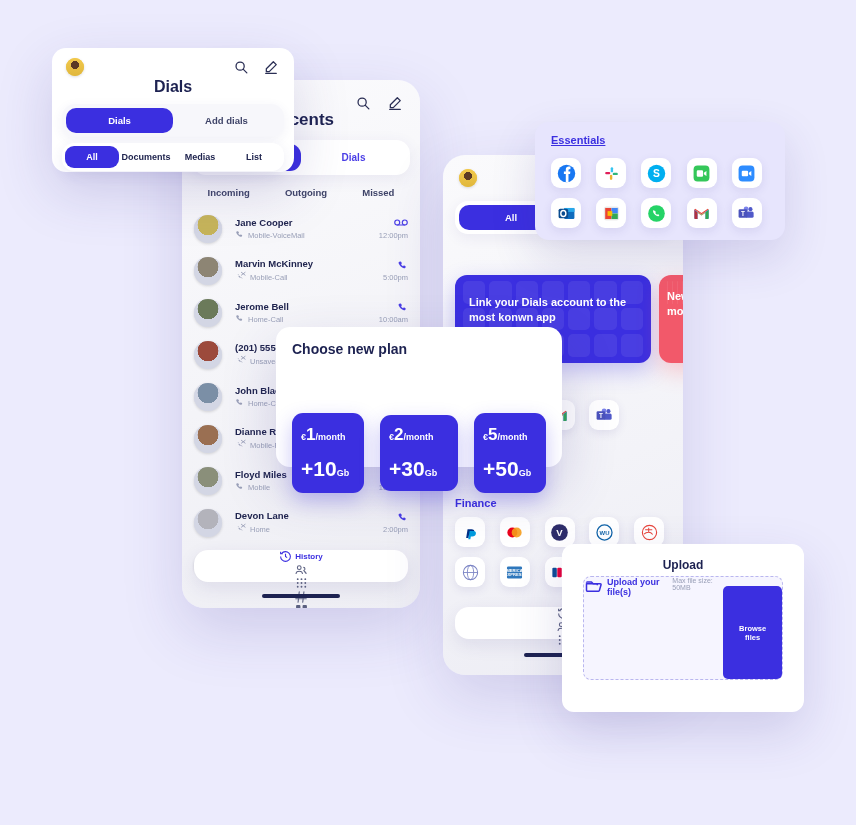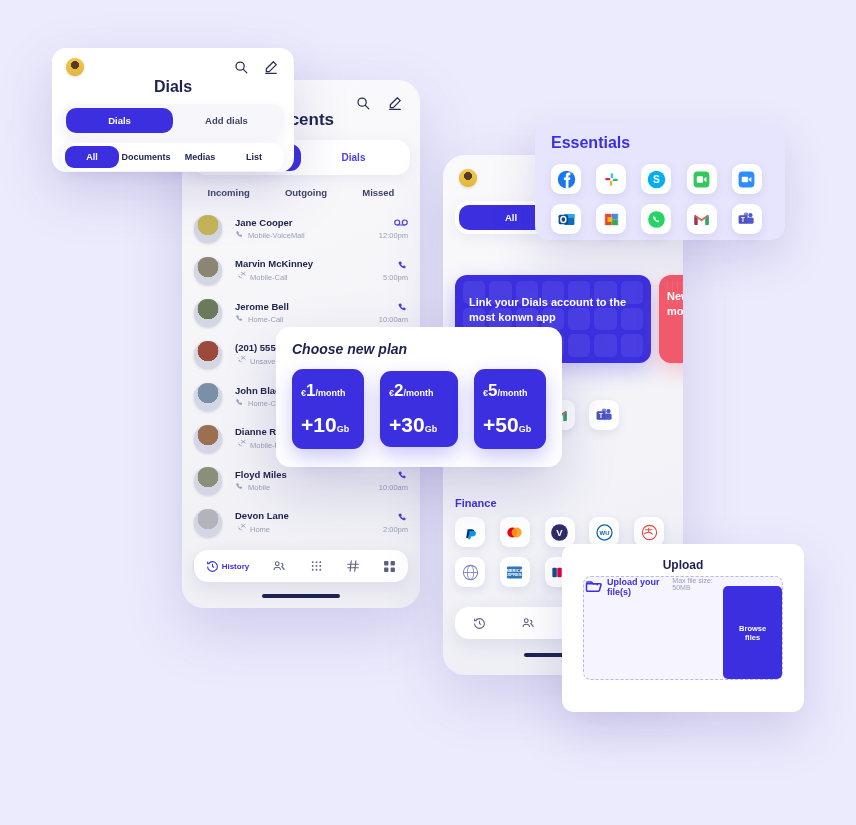--- a/index.html
+++ b/index.html
@@ -42,21 +42,21 @@
   .c-name { font-size:9.5px; font-weight:bold; color:#20254f; white-space:nowrap; overflow:hidden; }
   .c-sub { display:flex; align-items:center; gap:4px; margin-top:2px; }
   .c-sub span { font-size:7.5px; color:#9aa0b8; white-space:nowrap; overflow:hidden; }
   .c-right { text-align:right; flex:0 0 auto; }
   .c-time { font-size:7.5px; color:#9aa0b8; margin-top:0; }
   .call-ico { color:#4b3fe6; height:13px; display:flex; justify-content:flex-end;}
   .miss { color:#f0544f; }
   .inc  { color:#4b3fe6; }
 
   .botnav { position:absolute; left:12px; right:12px; bottom:26px; height:32px; background:#fff; border-radius:14px;
-            display:flex; align-items:center; justify-content:space-around; box-shadow:0 6px 18px rgba(60,50,140,.10); }
+            display:flex; align-items:center; justify-content:space-around; box-shadow:0 6px 18px rgba(60,50,140,.10);flex-direction:column; }
   .botnav .nv { display:flex; align-items:center; gap:3px; color:#5b6080; }
   .botnav .nv.act { color:#3b2fe0; font-size:8px; font-weight:bold; }
   .home-bar { position:absolute; left:50%; transform:translateX(-50%); bottom:10px; width:78px; height:4px;
               border-radius:3px; background:#1d2251; }
 
   
   #card-dials { left:52px; top:48px; width:242px; height:124px; border-radius:14px; background:#fff;
                 box-shadow:0 20px 55px rgba(60,50,140,.18); }
   .dl-head { display:flex; align-items:center; padding:10px 14px 0 14px; }
   .dl-head .sp { flex:1; }
@@ -94,31 +94,31 @@
 
   .sec-title { position:absolute; font-size:11px; font-weight:bold; color:#3b2fe0; }
   .app-grid { position:absolute; display:grid; grid-template-columns:repeat(5,1fr); gap:10px 8px; }
   .app-tile { width:30px; height:30px; border-radius:9px; background:#fff; display:flex; align-items:center;
               justify-content:center; box-shadow:0 3px 10px rgba(60,50,140,.10); }
   .app-tile svg, .app-tile span { display:block; }
 
   
   #essentials { left:535px; top:122px; width:250px; height:118px; border-radius:14px; background:#e7e5fd;
                 box-shadow:0 18px 45px rgba(60,50,140,.16); padding:12px 16px; }
-  #essentials .et { font-size:16px; font-weight:bold; color:#3b2fe0; }
+  #essentials .et { font-size:11px; font-weight:bold; color:#3b2fe0;text-decoration:underline; }
   #essentials .eg { margin-top:12px; display:grid; grid-template-columns:repeat(5,1fr); gap:10px 8px; }
   #essentials .app-tile { width:30px; height:30px; }
 
   
   #plan { left:276px; top:327px; width:286px; height:140px; border-radius:14px; background:#fff;
           box-shadow:0 22px 55px rgba(60,50,140,.20); padding:14px 16px; }
-  #plan .pt { font-size:14px; font-weight:bold; color:#1d2251;font-style:italic; }
+  #plan .pt { font-size:14px; font-weight:bold; color:#1d2251; }
   #plan .cards { display:flex; align-items:center; justify-content:space-between; margin-top:12px; }
   .plan-card { width:72px; border-radius:11px; background:#3b2fe0; color:#fff; padding:12px 9px;
-               box-shadow:0 8px 20px rgba(59,47,224,.27); }
+               box-shadow:0 8px 20px rgba(59,47,224,.27);margin-top:44px; }
   .plan-card.big { width:78px; padding:10px 9px; }
   .price { font-size:9px; font-weight:bold; }
   .price b { font-size:17px; }
   .gb { margin-top:12px; font-size:9px; font-weight:bold; }
   .gb b { font-size:21px; }
 
   
   #upload { left:562px; top:544px; width:242px; height:168px; border-radius:12px; background:#fff;
             box-shadow:0 20px 50px rgba(60,50,140,.17); padding:14px 21px; }
   #upload .ut { text-align:center; font-size:12px; font-weight:bold; color:#1d2251; }

